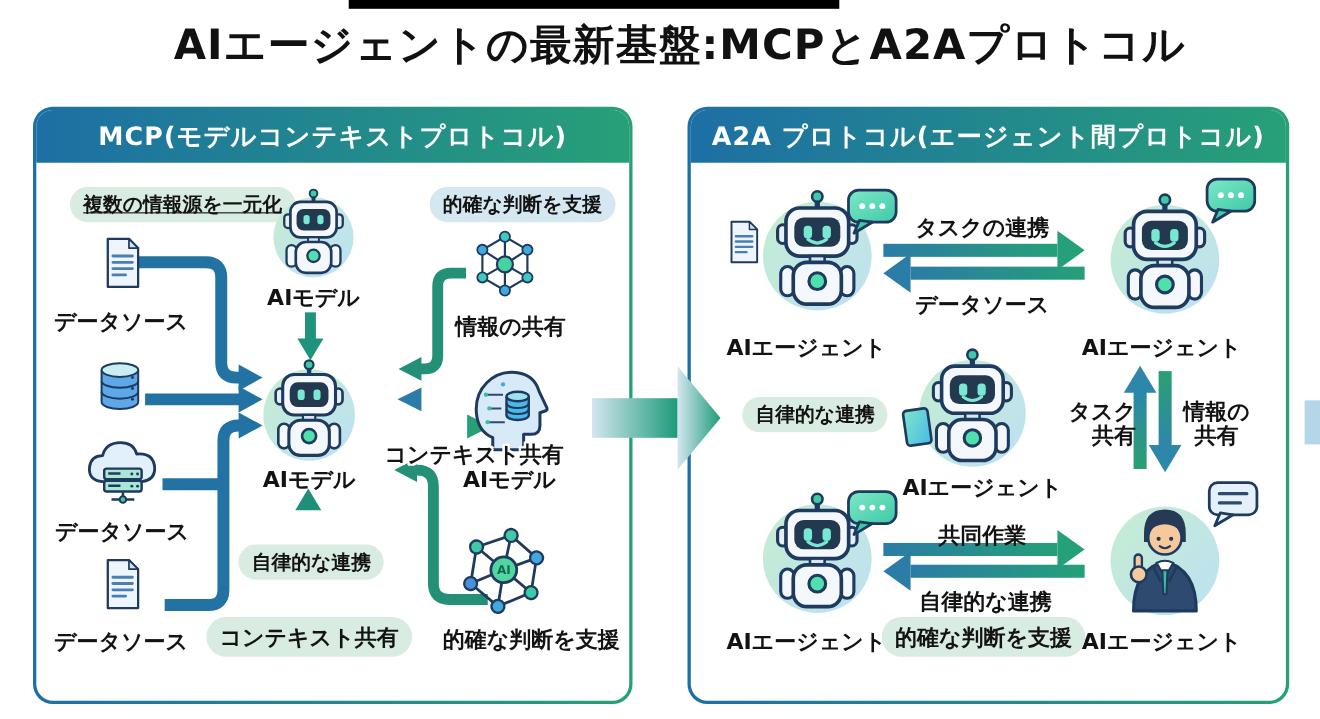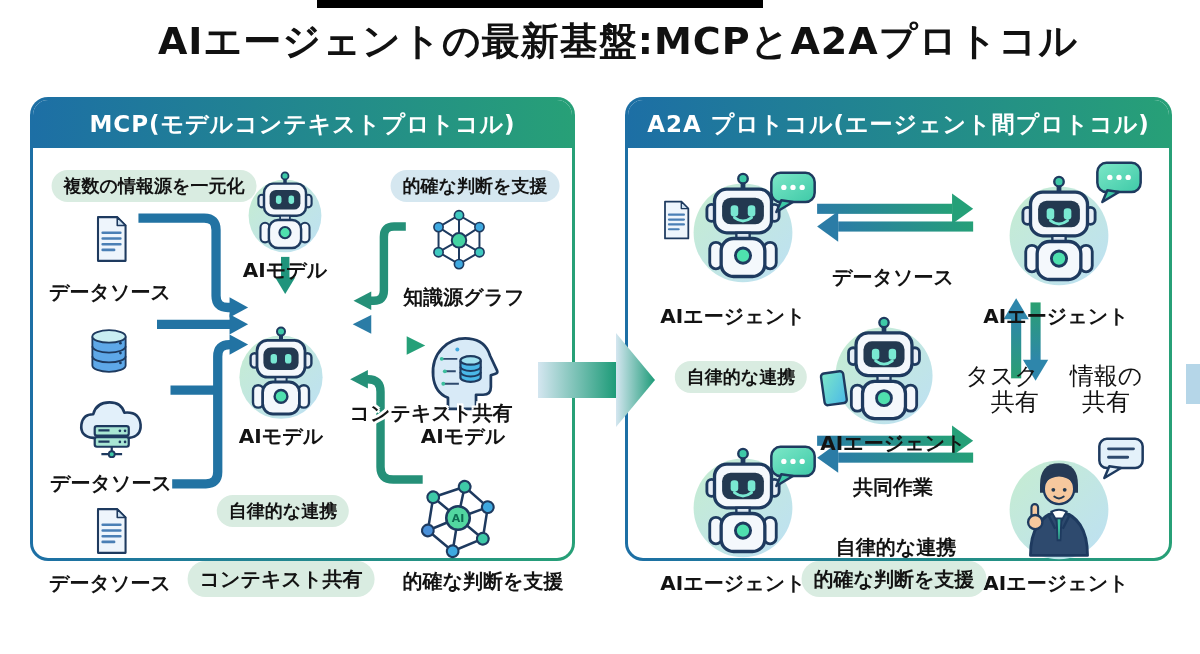--- a/index.html
+++ b/index.html
@@ -1,30 +1,30 @@
 <!DOCTYPE html>
 <html><head>
 <meta charset="utf-8">
 <style>
   html,body{margin:0;padding:0;background:#fff;}
   .canvas{position:relative;width:1200px;height:654px;background:#ffffff;overflow:hidden;
           font-family:"DejaVu Sans","Liberation Sans",sans-serif;color:#131313;}
   .topbar{position:absolute;left:317px;top:0;width:446px;height:8px;background:#000;}
   .title{position:absolute;left:0;right:0;top:16px;text-align:center;font-size:38px;
          font-weight:800;letter-spacing:1px;color:#111;padding-left:36px;}
-  .panel{position:absolute;top:97px;width:545px;height:464px;border-radius:18px;padding:0;
+  .panel{position:absolute;top:97px;width:545px;height:543px;border-radius:18px;padding:0;
          background:linear-gradient(90deg,#1d6fa5,#27a077);}
   .panel-inner{position:absolute;inset:3px;background:#fff;border-radius:15px;}
   .panel-header{position:absolute;left:0;top:0;right:0;height:48px;border-radius:15px 15px 0 0;
          background:linear-gradient(90deg,#1d6fa5,#27a077);color:#fff;font-size:23px;font-weight:700;
          display:flex;align-items:center;justify-content:center;letter-spacing:1px;}
   .lbl{position:absolute;font-weight:700;font-size:20px;white-space:nowrap;transform:translateX(-50%);}
   .lbl.outline{text-shadow:-2px 0 0 #fff,2px 0 0 #fff,0 -2px 0 #fff,0 2px 0 #fff,
                -2px -2px 0 #fff,2px 2px 0 #fff,-2px 2px 0 #fff,2px -2px 0 #fff;}
-  .lbl2{position:absolute;font-weight:400;font-size:24px;line-height:1.1;text-align:center;
+  .lbl2{position:absolute;font-weight:700;font-size:20px;line-height:1.1;text-align:center;
         transform:translateX(-50%);white-space:nowrap;}
   .badge{position:absolute;background:#d9ece1;border-radius:16px;font-weight:700;font-size:18px;
          height:32px;display:flex;align-items:center;justify-content:center;padding:0 12px;
          transform:translateX(-50%);white-space:nowrap;}
   .badge.blue{background:#d5e7f0;}
   .badge.tall{height:36px;font-size:20px;border-radius:18px;}
   .ic{position:absolute;}
   .arrows{position:absolute;inset:0;width:100%;height:100%;}
   .bigarrow{position:absolute;left:538px;top:330px;width:120px;height:100px;z-index:6;}
   .edge-accent{position:absolute;left:1186px;top:364px;width:14px;height:40px;background:#b5d6e8;}
@@ -207,21 +207,21 @@
         <path d="M328 291 L396 291" stroke="url(#g-rt)" stroke-width="11" fill="none"></path>
         <polygon points="396,280 396,302 418,291" fill="#25a078"></polygon>
         <path d="M415 450 L380 450 Q365 450 365 435 L365 346 Q365 331 350 331 L348 331" stroke="#259078" stroke-width="10" fill="none"></path>
         <polygon points="350,320 350,342 329,331" fill="#259078"></polygon>
         <path d="M250 459 L250 368" stroke="url(#g-vd)" stroke-width="10" fill="none"></path>
         <polygon points="238,368 262,368 250,348" fill="#1f8f7a"></polygon>
       </svg>
 
       <div class="panel-header">MCP(モデルコンテキストプロトコル)</div>
 
-      <div class="badge" style="left:121px;top:70px;">複数の情報源を一元化</div>
+      <div class="badge" style="left:133px;top:70px;text-decoration:underline;">複数の情報源を一元化</div>
       <div class="badge blue" style="left:442px;top:70px;">的確な判断を支援</div>
 
       <div class="ic" style="left:52px;top:105px;">
         <svg width="52" height="68">
             <use href="#doc" width="52" height="68"></use>
           </svg></div>
       <div class="lbl" style="left:77px;top:179px;">データソース</div>
 
       <div class="ic" style="left:50px;top:218px;">
         <svg width="52" height="66">
@@ -251,21 +251,21 @@
         <svg width="96" height="96" viewBox="0 0 120 120">
             <circle cx="60" cy="64" r="52" fill="url(#g-circ)"></circle>
             <use href="#robot"></use>
           </svg></div>
       <div class="lbl" style="left:248px;top:323px;">AIモデル</div>
 
       <div class="ic" style="left:393px;top:106px;">
         <svg width="66" height="66">
             <use href="#netgraph" width="66" height="66"></use>
           </svg></div>
-      <div class="lbl" style="left:431px;top:184px;">知識源グラフ</div>
+      <div class="lbl" style="left:431px;top:184px;">情報の共有</div>
 
       <div class="ic" style="left:390px;top:226px;">
         <svg width="78" height="86">
             <use href="#aihead" width="78" height="86"></use>
           </svg></div>
       <div class="lbl" style="left:430px;top:323px;">AIモデル</div>
 
       <div class="lbl outline" style="left:398px;top:300px;">コンテキスト共有</div>
 
       <div class="ic" style="left:383px;top:376px;">
@@ -323,20 +323,21 @@
       <div class="ic" style="left:26px;top:92px;">
         <svg width="44" height="56">
             <use href="#doc" width="44" height="56"></use>
           </svg></div>
       <div class="ic" style="left:140px;top:70px;">
         <svg width="50" height="44">
             <use href="#bub-dots" width="50" height="44"></use>
           </svg></div>
       <div class="lbl" style="left:105px;top:203px;">AIエージェント</div>
 
+      <div class="lbl" style="left:265px;top:94px;">タスクの連携</div>
       <div class="lbl" style="left:265px;top:164px;">データソース</div>
 
       <div class="ic" style="left:374px;top:75px;">
         <svg width="114" height="114" viewBox="0 0 120 120">
             <circle cx="60" cy="64" r="52" fill="url(#g-circ)"></circle>
             <use href="#robot"></use>
             <use href="#smile"></use>
           </svg></div>
       <div class="ic" style="left:466px;top:60px;">
         <svg width="50" height="44">

